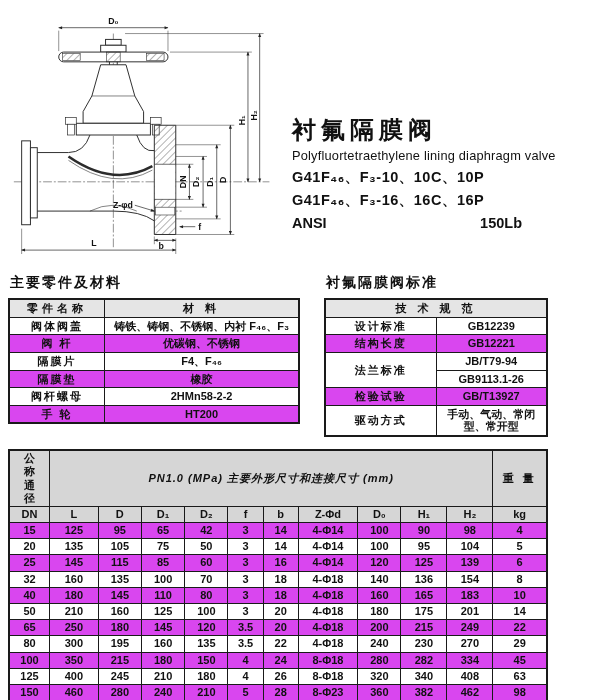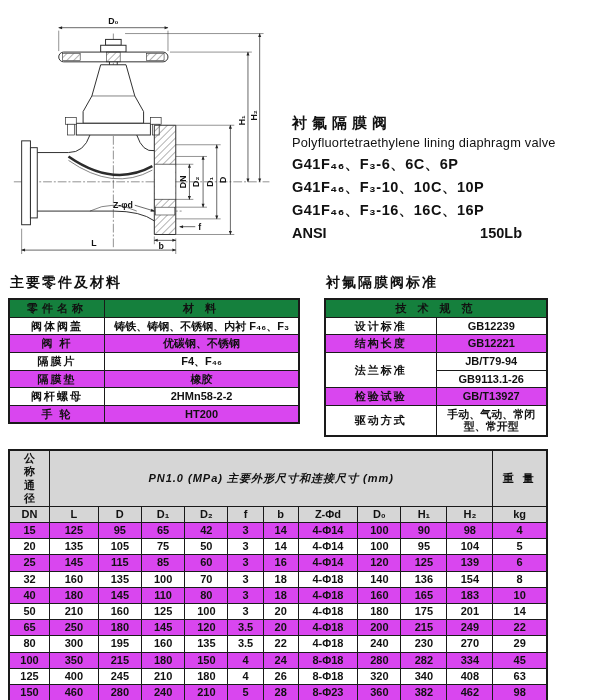--- a/index.html
+++ b/index.html
@@ -9,40 +9,40 @@
     background:#ffffff; color:#111;
     font-family:"Liberation Sans", sans-serif;
   }
   .page { position:relative; width:556px; height:700px; padding:8px; background:#fff; }
 
   
   .top-section { display:flex; height:258px; }
   .drawing-wrap { width:282px; flex:0 0 282px; }
   svg text { font-family:"Liberation Sans", sans-serif; font-weight:bold; font-size:9px; fill:#111; }
   .title-block { flex:1; padding-top:106px; margin-left:2px; }
-  .title-cn { font-size:15px; font-weight:bold; letter-spacing:5px; margin:0 0 2px 0; }
+  .title-cn { font-size:24px; font-weight:bold; letter-spacing:5px; margin:0 0 2px 0; }
   .title-en { font-size:12.8px; letter-spacing:0.2px; white-space:nowrap; margin:0 0 5px 0; }
   .model-line { font-size:14.5px; font-weight:bold; margin:4px 0; letter-spacing:0.5px; white-space:nowrap; }
   .ansi-line { display:flex; font-size:14.5px; font-weight:bold; margin-top:5px; width:230px; justify-content:space-between; }
 
   
   .mid-section { display:flex; gap:24px; margin-top:8px; }
   .panel-title { font-size:14px; font-weight:bold; letter-spacing:2px; margin:0 0 6px 2px; }
   .parts-panel { width:292px; flex:0 0 292px; }
   .standards-panel { flex:1; }
   table { border-collapse:collapse; width:100%; table-layout:fixed; }
   .mid-section table { border:2px solid #1a1a1a; }
   .mid-section th, .mid-section td {
     border:1px solid #1a1a1a; font-size:11px; font-weight:bold;
     text-align:center; padding:2px 2px; height:15px; line-height:1.15;
   }
   .mid-section th { letter-spacing:4px; }
   .name-col { width:33%; letter-spacing:2px; }
   .shade { background:#d946ef; }
-  .hdr { background:#15803d; }
+  .hdr { background:#e5e5e5; }
 
   
   .dims-section { margin-top:12px; }
   #dims-table { border:2px solid #1a1a1a; }
   #dims-table th, #dims-table td {
     border:1px solid #1a1a1a; font-size:11px; font-weight:bold;
     text-align:center; padding:1px 1px; height:15px; line-height:1.2;
   }
   #dims-table thead th { background:#d6d6d6; }
   .corner-cell div { display:flex; justify-content:space-between; padding:0 8px; }
@@ -158,21 +158,20 @@
         <text x="128" y="205" text-anchor="end">Z-φd</text>
         <text x="195" y="227">f</text>
         <text x="157" y="247" text-anchor="middle">b</text>
         <text x="88" y="244" text-anchor="middle">L</text>
       </svg>
     </div>
 
     <div class="title-block">
       <h1 class="title-cn">衬氟隔膜阀</h1>
       <div class="title-en">Polyfluortetraethylene lining diaphragm valve</div>
-      <div class="model-line">G41F₄₆、F₃-6、6C、6P</div>
       <div class="model-line">G41F₄₆、F₃-10、10C、10P</div>
       <div class="model-line">G41F₄₆、F₃-16、16C、16P</div>
       <div class="ansi-line">
         <span>ANSI</span>
         <span>150Lb</span>
       </div>
     </div>
   </div>
 
   <div class="mid-section">

